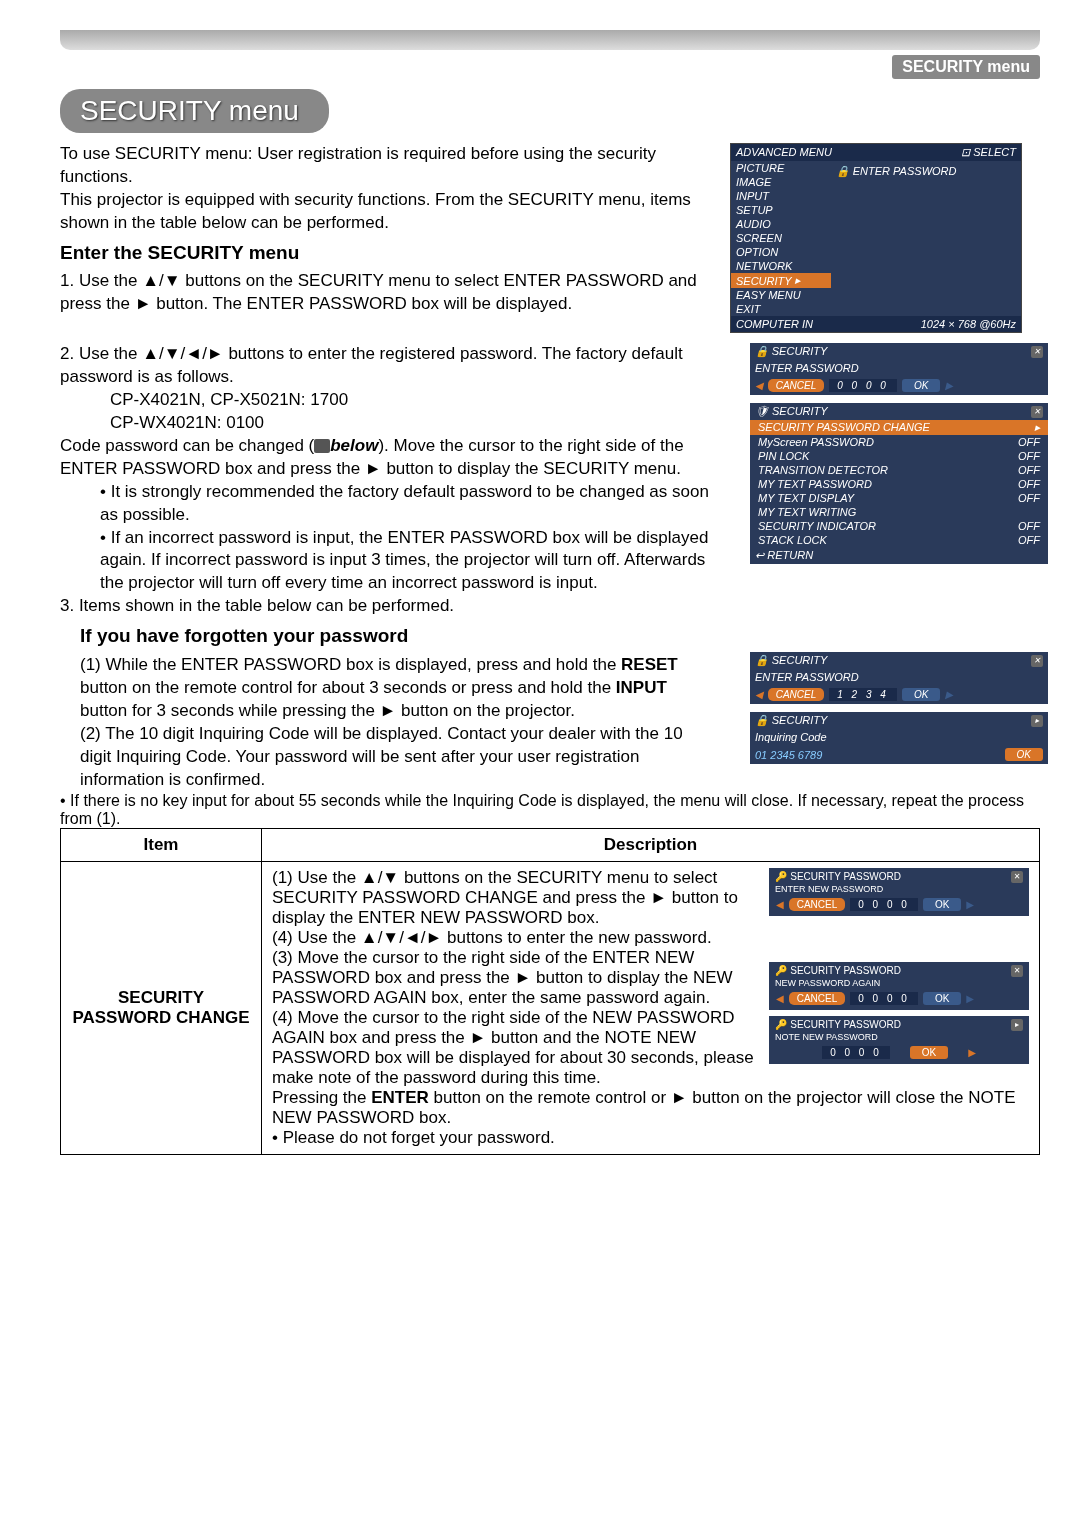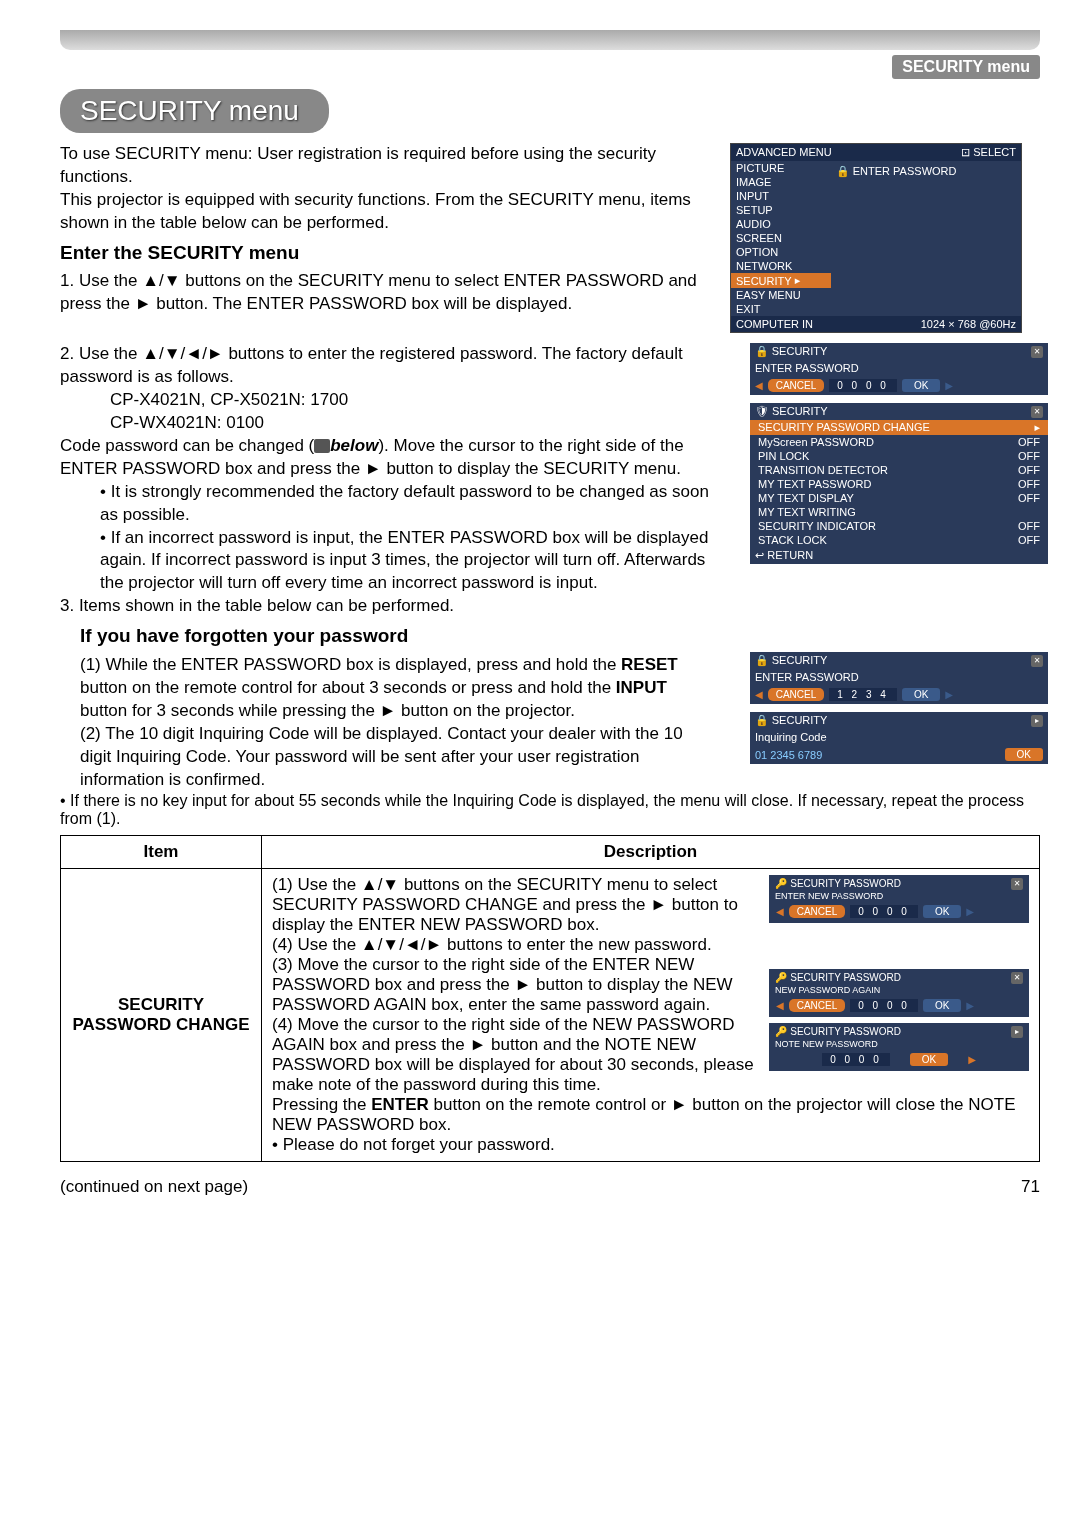--- a/index.html
+++ b/index.html
@@ -3,21 +3,21 @@
 <meta charset="utf-8">
 <style>
 body { margin: 0; font-family: Arial, sans-serif; background: #fff; color: #000; width: 1080px; }
 .page { padding: 30px 40px 20px 60px; }
 .top-bar { height: 20px; background: linear-gradient(to bottom, #aaa, #ddd); border-radius: 0 0 10px 10px; margin-bottom: 5px; }
 .header-right { text-align: right; color: #fff; background: #888; padding: 3px 10px; font-weight: bold; font-size: 16px; border-radius: 3px; display: inline-block; float: right; margin-bottom: 10px; }
 .clear { clear: both; }
 .title-badge { display: inline-block; background: #888; color: #fff; font-size: 28px; padding: 6px 30px 6px 20px; border-radius: 20px; text-shadow: 1px 1px 2px #333; margin-bottom: 10px; }
 .content-row { display: flex; }
 .content-left { flex: 1; font-size: 17px; line-height: 1.35; }
-.content-right { width: 310px; margin-left: 15px; }
+.content-right { width: 310px; margin-left: 15px; font-style: italic; }
 .bold { font-weight: bold; }
 .subhead { font-weight: bold; font-size: 19px; margin: 5px 0; }
 .indent1 { padding-left: 20px; }
 .indent2 { padding-left: 50px; }
 .indent3 { padding-left: 40px; }
 
 .osd-menu { background: #2a3a5a; color: #fff; font-size: 11px; border: 1px solid #444; margin-bottom: 10px; width: 290px; }
 .osd-header { display: flex; justify-content: space-between; background: #1a2a4a; padding: 2px 5px; }
 .osd-body { display: flex; }
 .osd-left-col { width: 100px; }
@@ -33,21 +33,21 @@
 .osd-cancel { background: #d97528; color: #fff; padding: 1px 8px; border-radius: 5px; font-size: 10px; }
 .osd-digits { background: #1a2a4a; padding: 1px 8px; letter-spacing: 3px; font-size: 10px; }
 .osd-ok { background: #3a5a8a; padding: 1px 12px; border-radius: 3px; font-size: 10px; }
 .osd-ok-hl { background: #d97528; padding: 1px 12px; border-radius: 3px; font-size: 10px; }
 .arrow-l { color: #d97528; font-size: 10px; }
 .arrow-r { color: #3a5a8a; font-size: 10px; }
 
 .osd-list-row { display: flex; justify-content: space-between; padding: 1px 8px; }
 .osd-list-row.hl { background: #d97528; }
 
-.table { border-collapse: collapse; width: 100%; margin-top: 7px; }
+.table { border-collapse: collapse; width: 100%; margin-top: 0; }
 .table th, .table td { border: 1px solid #000; padding: 6px 10px; vertical-align: top; font-size: 17px; }
 .table th { text-align: center; font-weight: bold; background: #fff; }
 .table .item-cell { text-align: center; vertical-align: middle; font-weight: bold; width: 180px; }
 .desc-content { position: relative; }
 .desc-osd-group { float: right; width: 260px; margin-left: 10px; }
 .desc-osd { background: #2a3a5a; color: #fff; font-size: 10px; margin-bottom: 6px; padding: 2px; }
 .desc-osd-title { padding: 1px 4px; }
 .desc-osd-sub { padding: 1px 4px; font-size: 9px; }
 
 .footer { display: flex; justify-content: space-between; margin-top: 15px; font-size: 17px; }
@@ -292,17 +292,13 @@
           <div>
             Pressing the <span class="bold">ENTER</span> button on the remote control or ► button on the projector will close the NOTE NEW PASSWORD box.
           </div>
           <div>• Please do not forget your password.</div>
         </div>
       </td>
     </tr>
   </tbody>
     </table>
 
-  <div class="footer">
-    <span>(continued on next page)</span>
-    <span>71</span>
-  </div>
 </div>
 
 </body></html>

